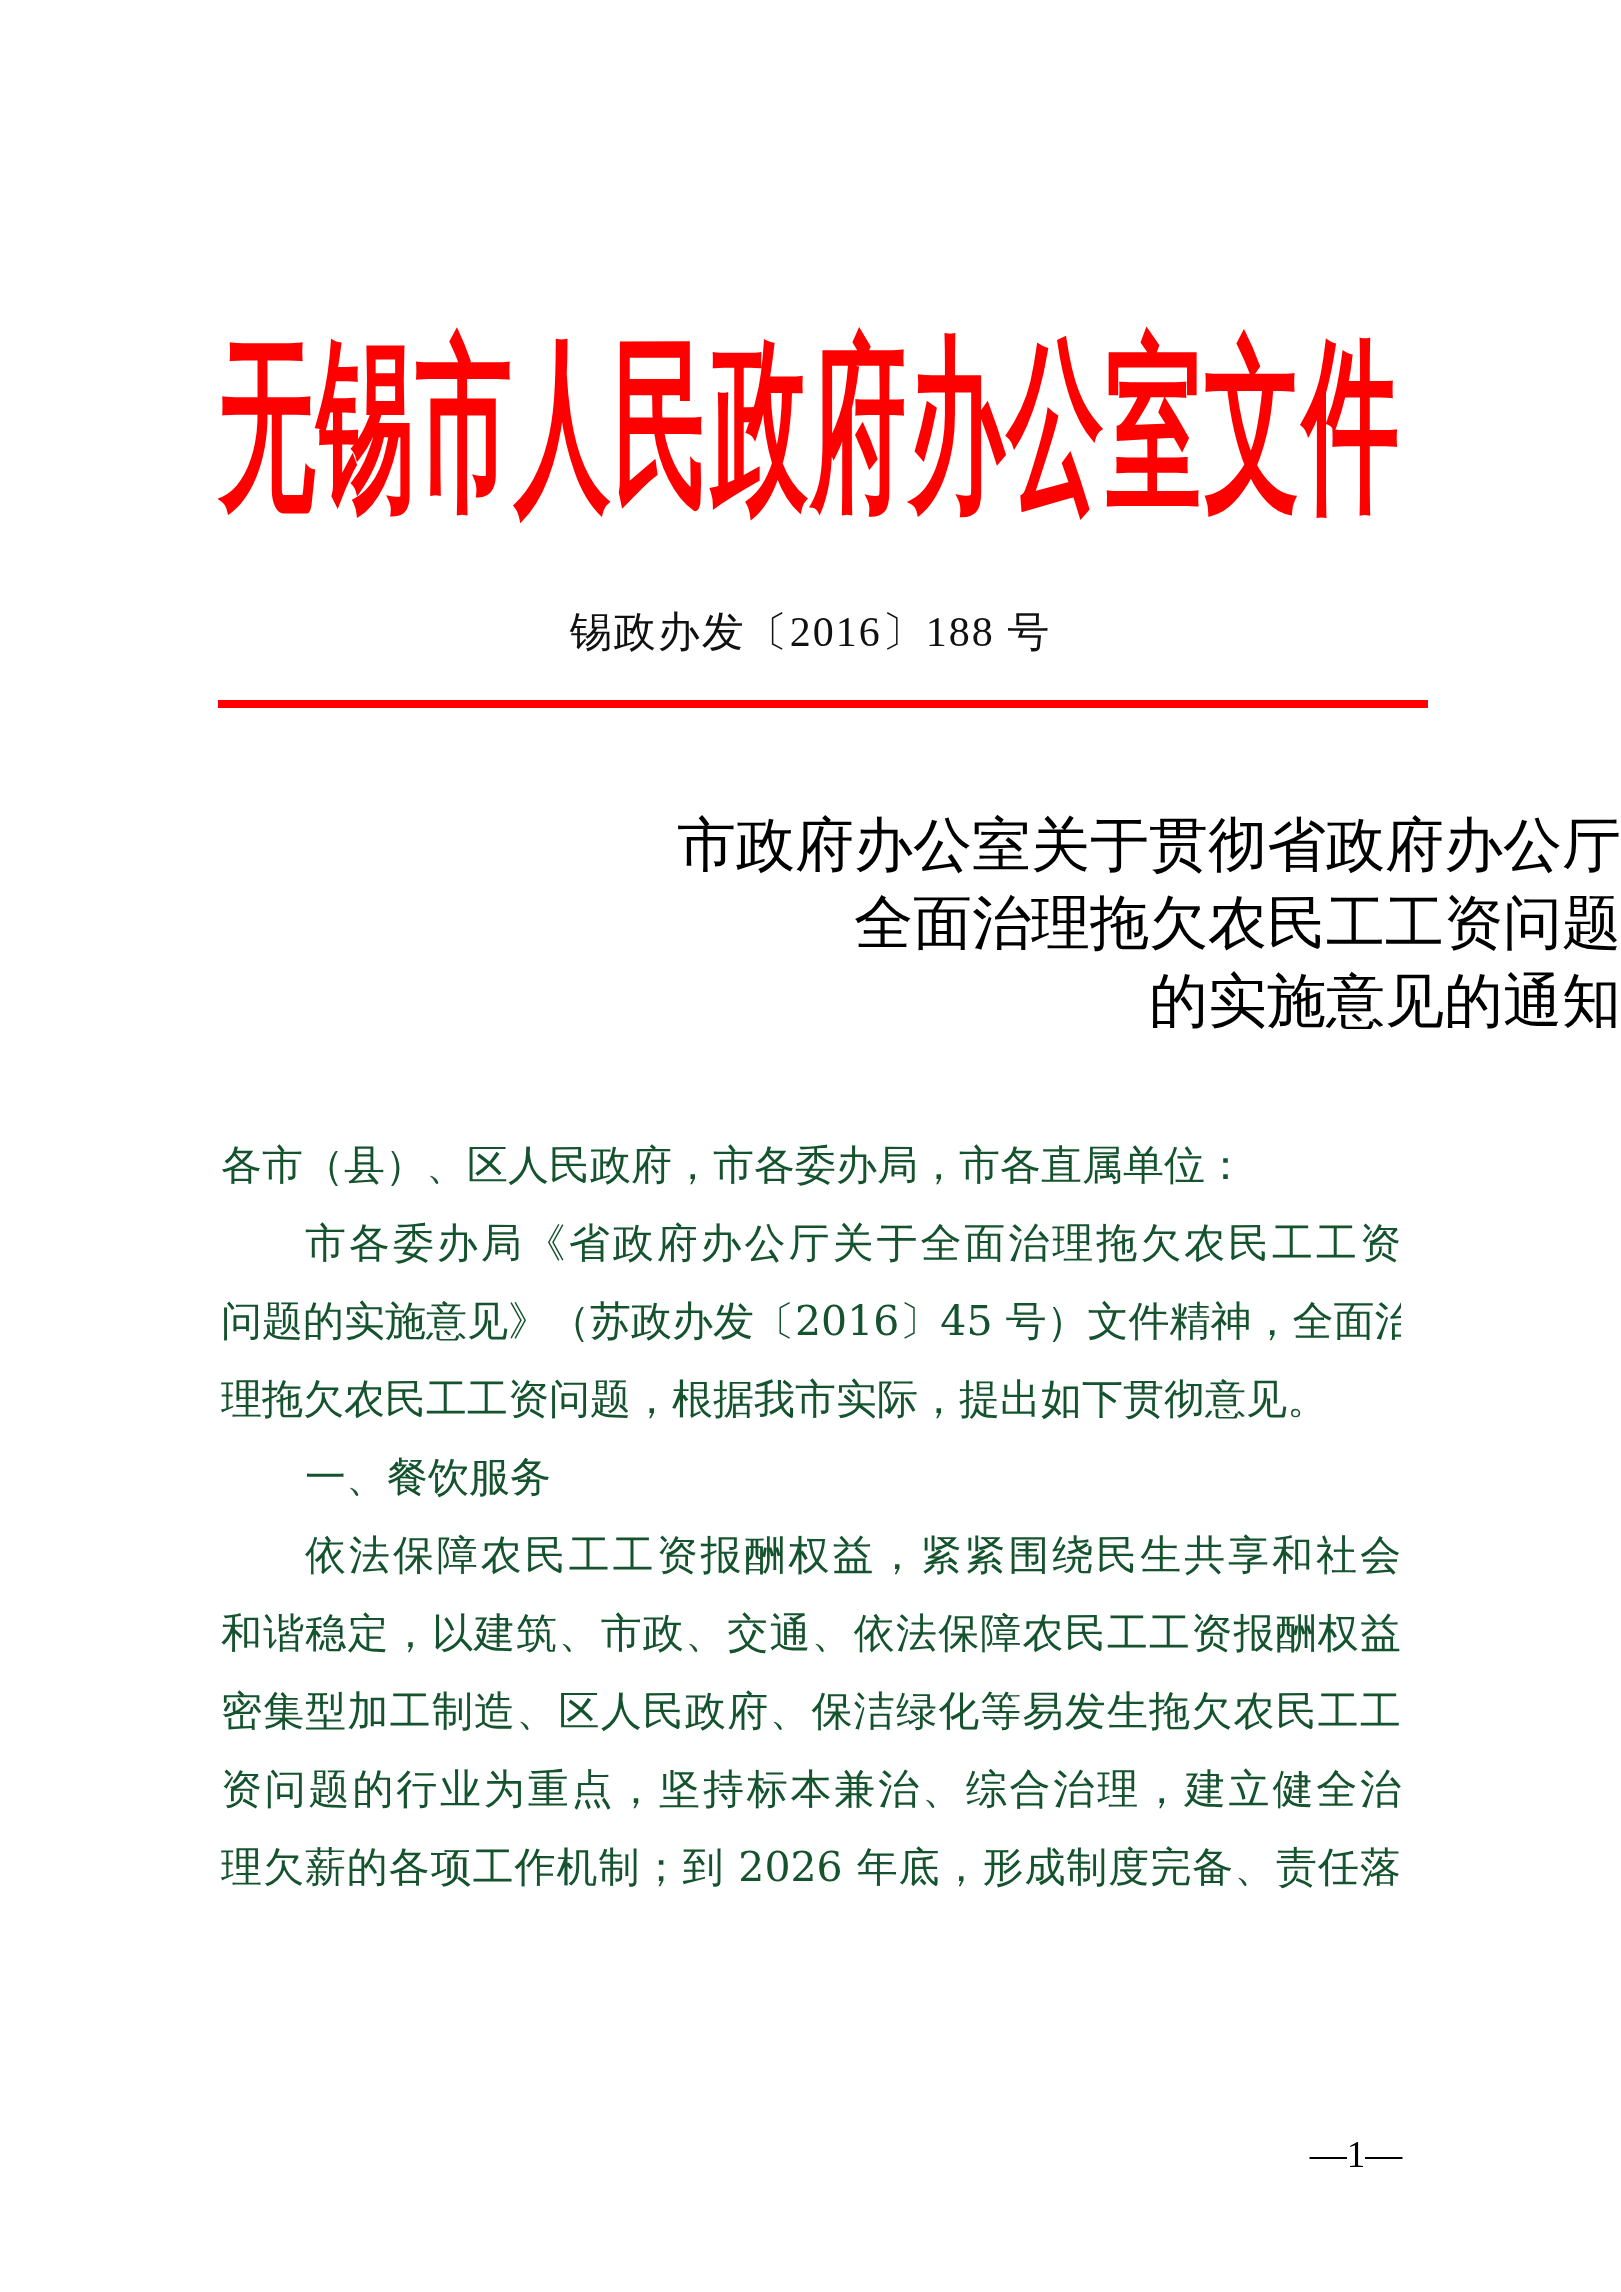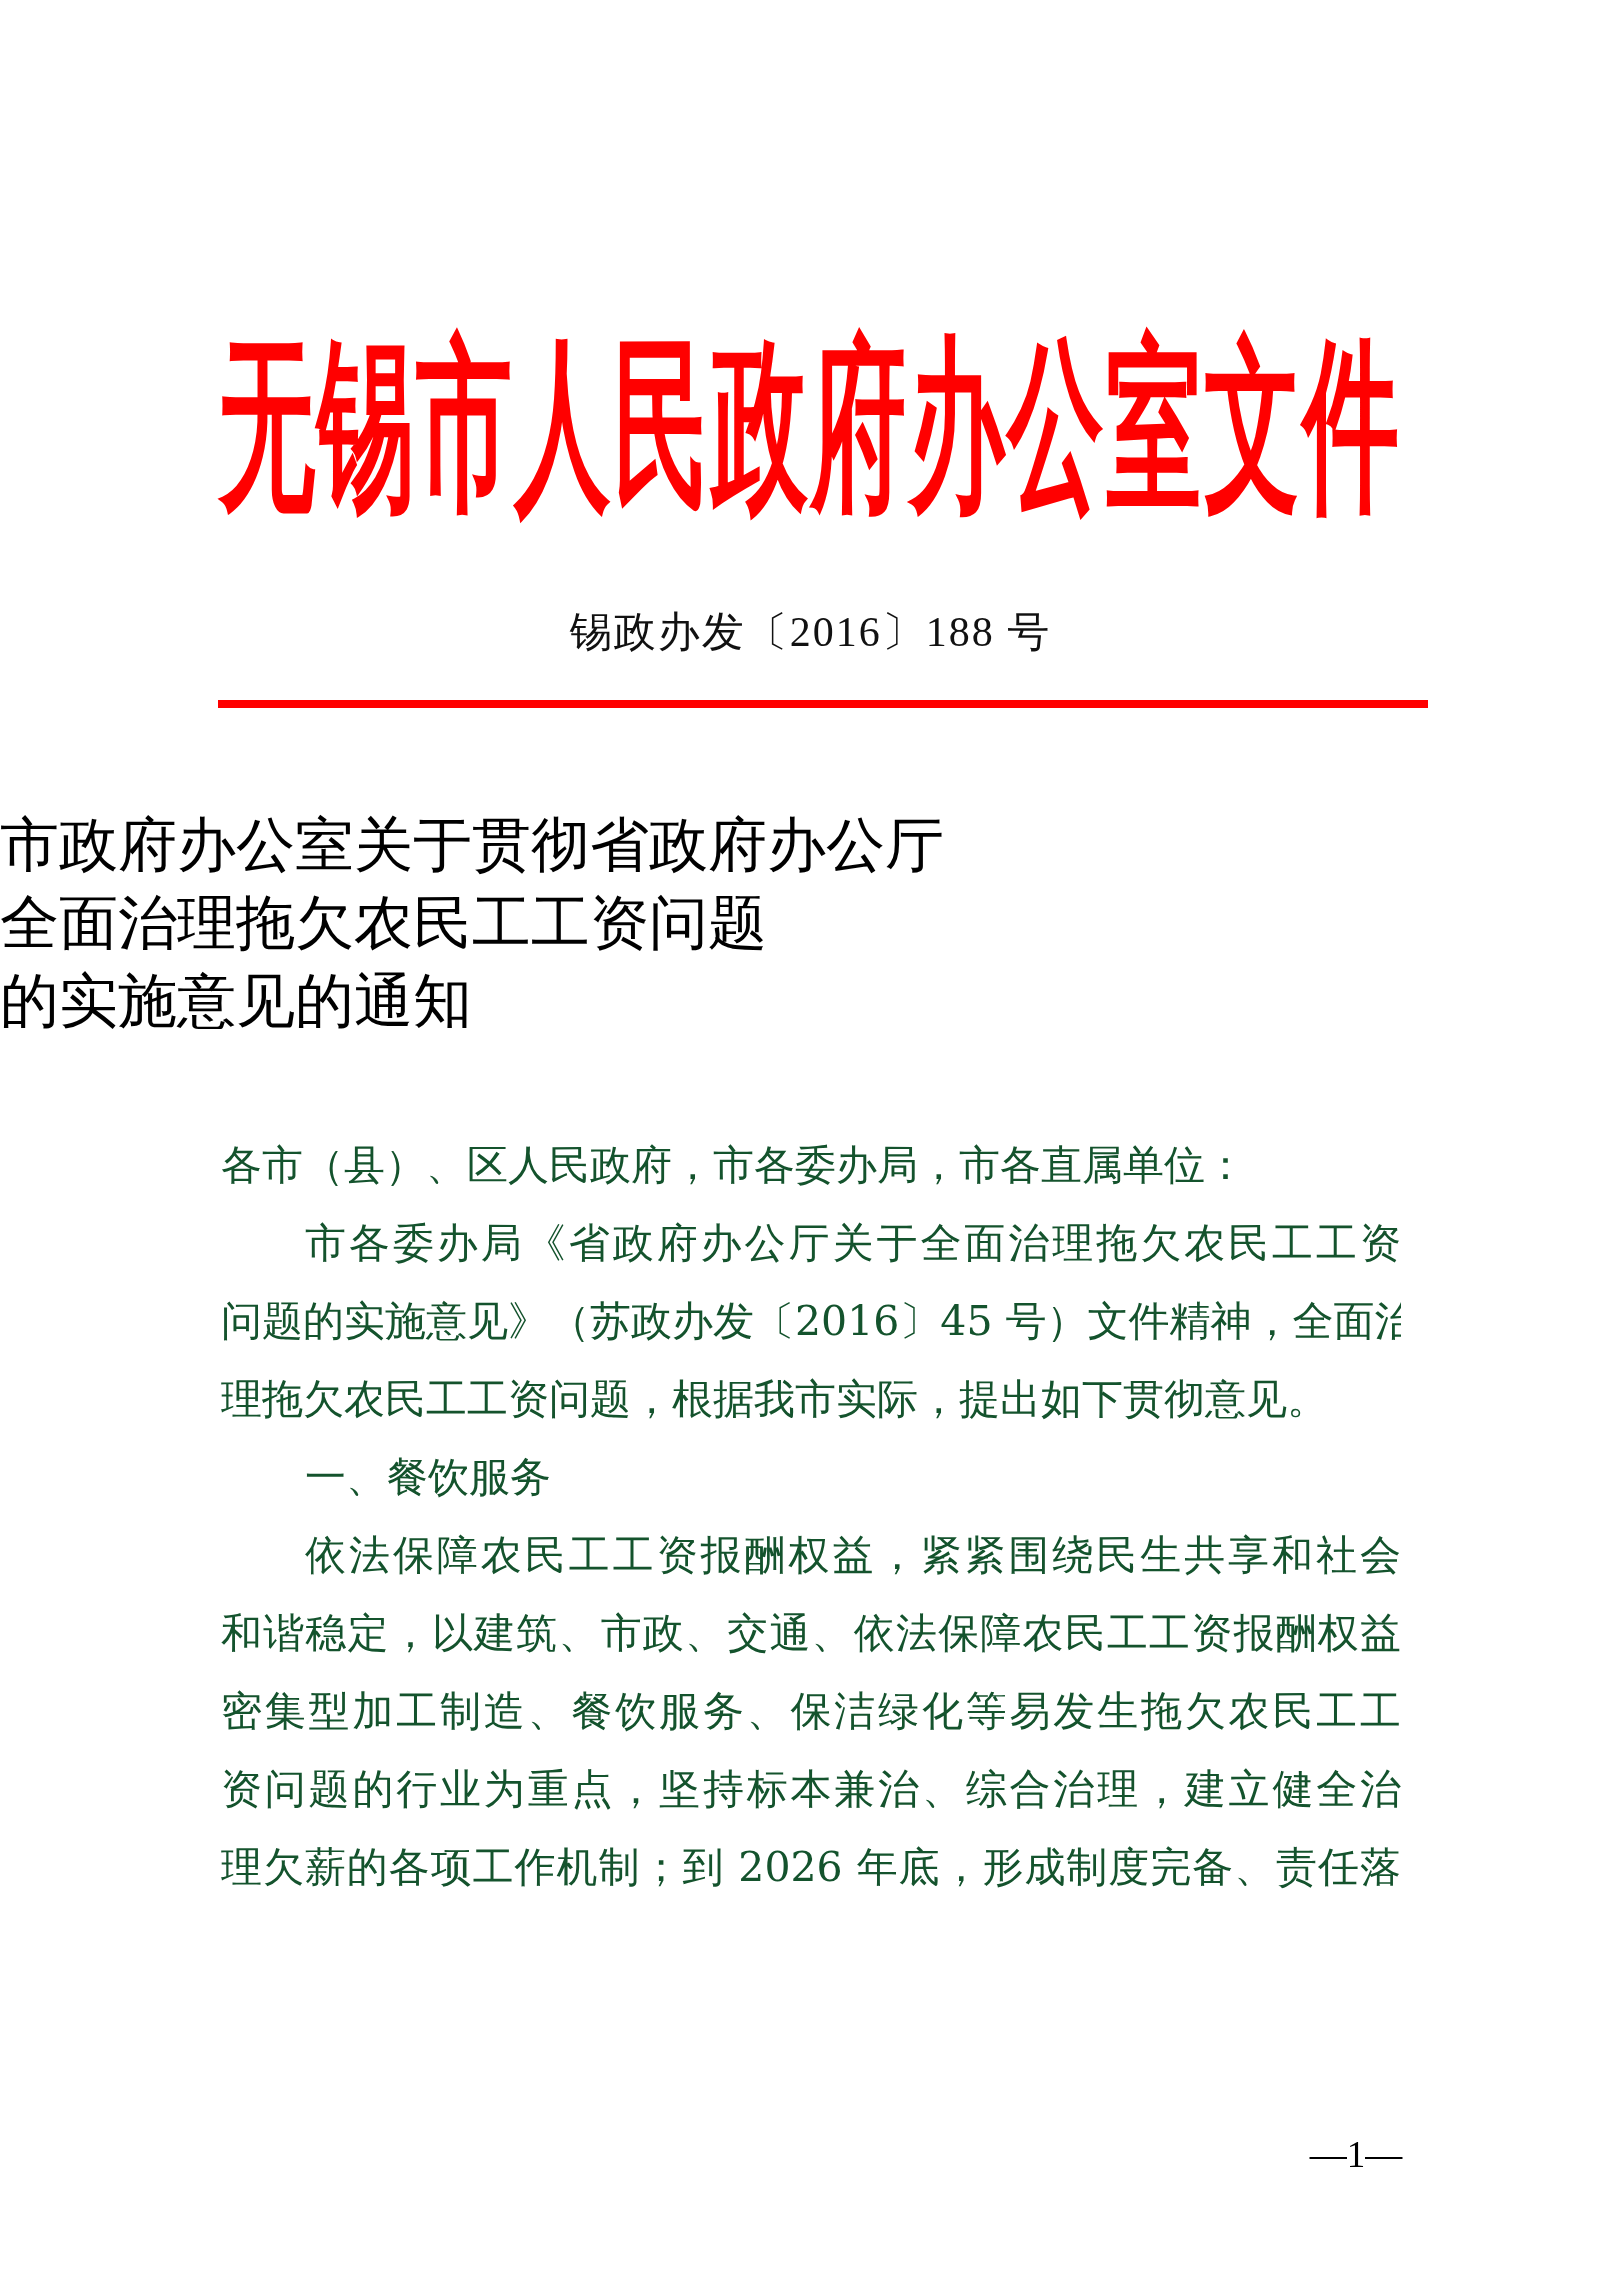--- a/index.html
+++ b/index.html
@@ -20,21 +20,21 @@
     text-align: center; font-family: Liberation Serif, serif;
     font-size: 42px; line-height: 49px; color: #111; letter-spacing: 2px;
   }
   .redline {
     position: absolute; left: 218px; top: 700px; width: 1210px; height: 7.8px;
     background: #ff0000;
   }
   .subject {
     position: absolute; left: 0; width: 1621px; top: 806px;
     font-family: "DejaVu Sans", sans-serif; font-size: 59px; line-height: 78px;
-    color: #000; text-align: left; font-weight: normal;
+    color: #000; text-align: right; font-weight: normal;
   }
   .subject div { height: 78px; }
   .body {
     position: absolute; left: 221px; top: 1126px; width: 1180px;
     font-family: "DejaVu Serif", "Liberation Serif", serif; font-size: 41px;
     line-height: 78px; color: #14532d;
   }
   .body .line {
     height: 78px; white-space: nowrap; text-align: justify; text-align-last: justify;
     overflow: hidden;
@@ -78,21 +78,21 @@
   </div>
 
   <div class="body">
     <div class="line last">各市（县）、区人民政府，市各委办局，市各直属单位：</div>
     <div class="line indent">市各委办局《省政府办公厅关于全面治理拖欠农民工工资</div>
     <div class="line">问题的实施意见》（苏政办发〔2016〕45 号）文件精神，全面治</div>
     <div class="line last">理拖欠农民工工资问题，根据我市实际，提出如下贯彻意见。</div>
     <div class="line indent last">一、餐饮服务</div>
     <div class="line indent">依法保障农民工工资报酬权益，紧紧围绕民生共享和社会</div>
     <div class="line">和谐稳定，以建筑、市政、交通、依法保障农民工工资报酬权益</div>
-    <div class="line">密集型加工制造、餐饮服务、保洁绿化等易发生拖欠农民工工</div>
+    <div class="line">密集型加工制造、区人民政府、保洁绿化等易发生拖欠农民工工</div>
     <div class="line">资问题的行业为重点，坚持标本兼治、综合治理，建立健全治</div>
     <div class="line">理欠薪的各项工作机制；到 2026 年底，形成制度完备、责任落</div>
   </div>
 
   <div class="pagenum">—1—</div>
 
 </div>
 
 
 </body></html>

